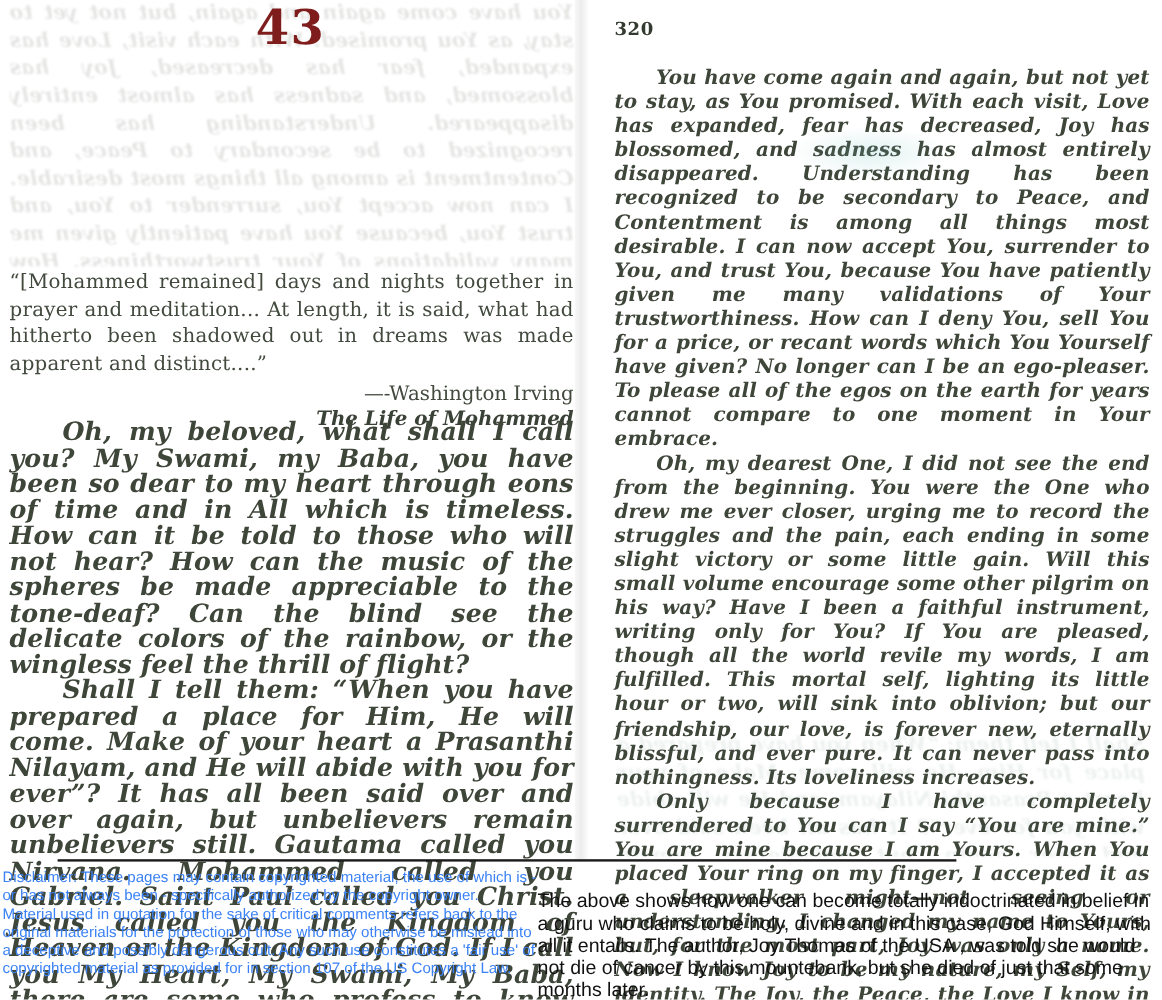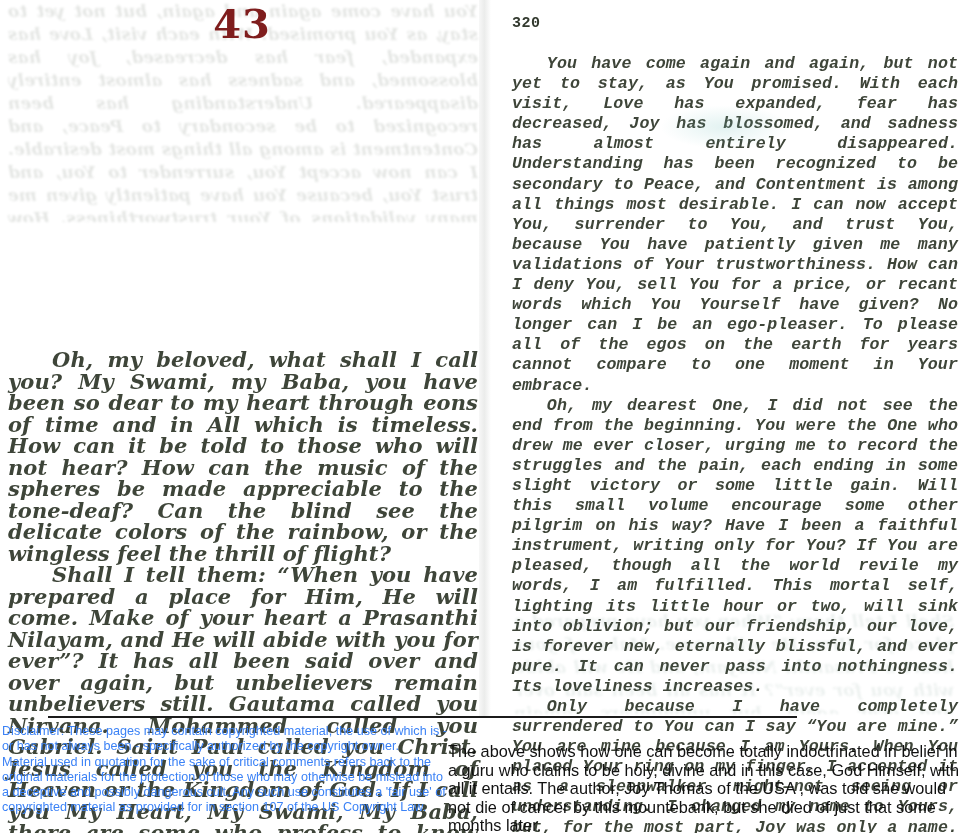--- a/index.html
+++ b/index.html
@@ -9,21 +9,21 @@
     background:#ffffff;
     font-family:"DejaVu Serif","Liberation Serif",serif;
     color:#3e4539;
     overflow:hidden;
   }
   .sheet { position:absolute; inset:0; }
 
   
   .page { position:absolute; top:0; height:718px; }
   .page.left  { left:0;   width:484px; padding:0 5px 0 8px; }
-  .page.right { left:484px; width:484px; padding:0 10px 0 28px;font-family:Liberation Mono, monospace; }
+  .page.right { left:484px; width:484px; padding:0 10px 0 28px; }
 
   
   .gutter {
     position:absolute; left:479px; top:0; width:12px; height:718px;
     background:linear-gradient(to right, rgba(60,70,60,0.04), rgba(60,70,60,0.10) 45%, rgba(60,70,60,0) 100%);
   }
 
   
   .chapter-num {
     position:absolute; top:2px; left:0; width:100%;
@@ -101,20 +101,25 @@
 <body>
 
 <div class="sheet">
 
   <section class="page left">
     <div class="ghost ghost-left">You have come again and again, but not yet to stay, as You promised. With each visit, Love has expanded, fear has decreased, Joy has blossomed, and sadness has almost entirely disappeared. Understanding has been recognized to be secondary to Peace, and Contentment is among all things most desirable. I can now accept You, surrender to You, and trust You, because You have patiently given me many validations of Your trustworthiness. How can I deny You, sell You for a price, or recant words which You Yourself have given? No longer can I be an ego-pleaser. To please all of the egos on the earth for years cannot compare to one moment in Your embrace.</div>
 
     <div class="chapter-num">43</div>
 
 
+    <div class="quote-block">
+      <p class="quote">“[Mohammed remained] days and nights together in prayer and meditation... At length, it is said, what had hitherto been shadowed out in dreams was made apparent and distinct....”</p>
+      <p class="attrib">—-Washington Irving</p>
+      <p class="attrib-src">The Life of Mohammed</p>
+    </div>
 
     <div class="body-text left-body">
       <p>Oh, my beloved, what shall I call you?  My Swami, my Baba, you have been so dear to my heart through eons of time and in All which is timeless. How can it be told to those who will not hear? How can the music of the spheres be made appreciable to the tone-deaf? Can the blind see the delicate colors of the rainbow, or the wingless feel the thrill of flight?</p>
       <p>Shall I tell them: “When you have prepared a place for Him, He will come. Make of your heart a Prasanthi Nilayam, and He will abide with you for ever”?  It has all been said over and over again, but unbelievers remain unbelievers still. Gautama called you Nirvana. Mohammed called you Gabriel. Saint Paul called you Christ. Jesus called you the Kingdom of Heaven or the Kingdom of God. If I call you My Heart, My Swami, My Baba, there are some who profess to know You who will stand aghast. But those who truly know You will rejoice.</p>
     </div>
   </section>
 
   <section class="page right">
     <header class="running-head">
       <span class="pnum">320</span>

